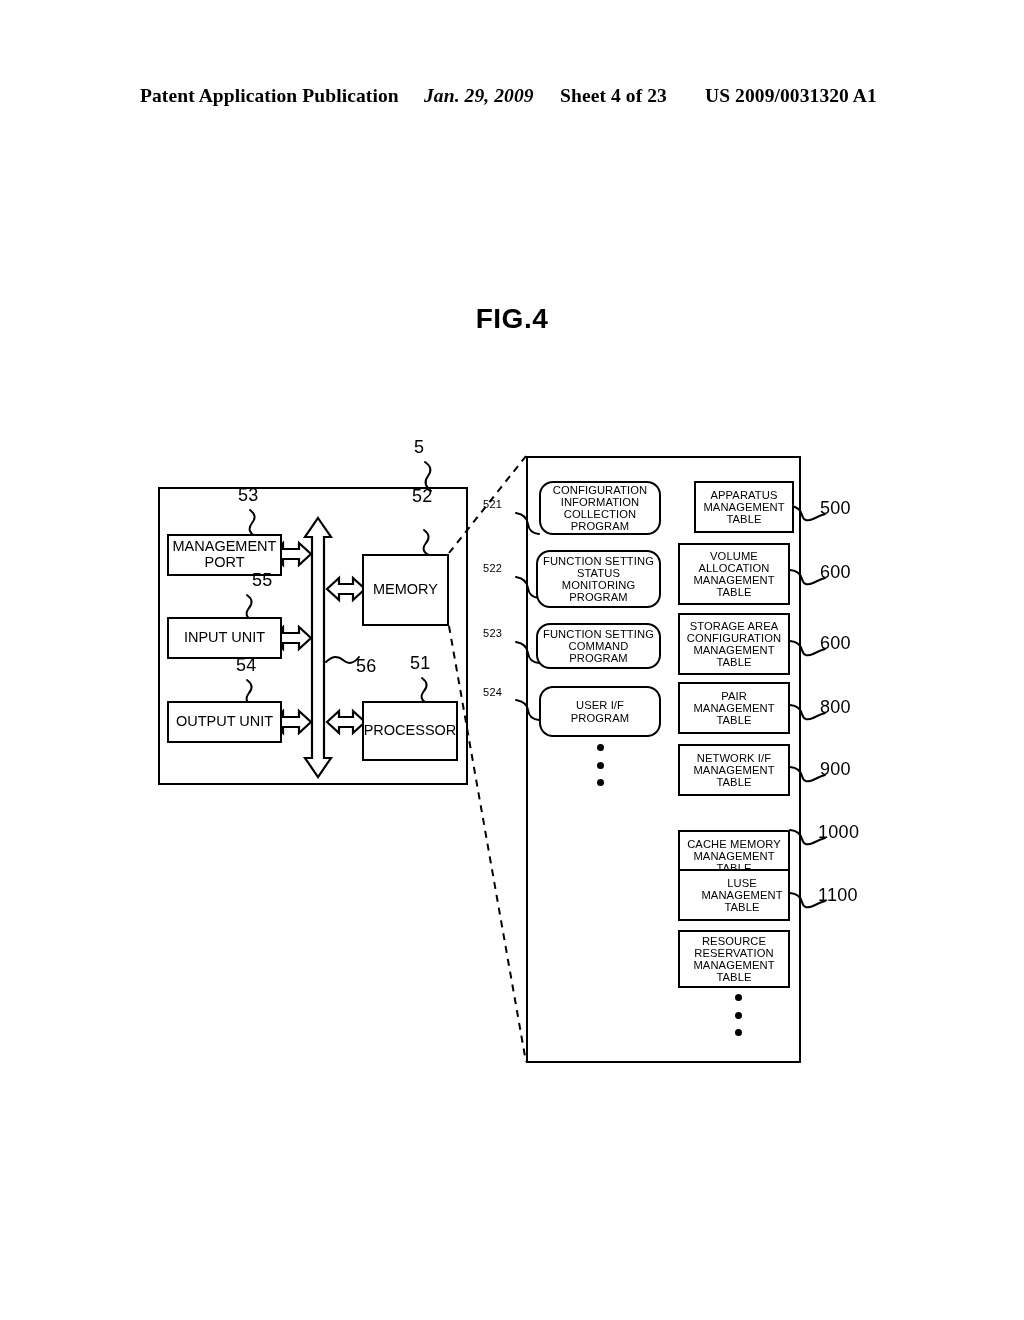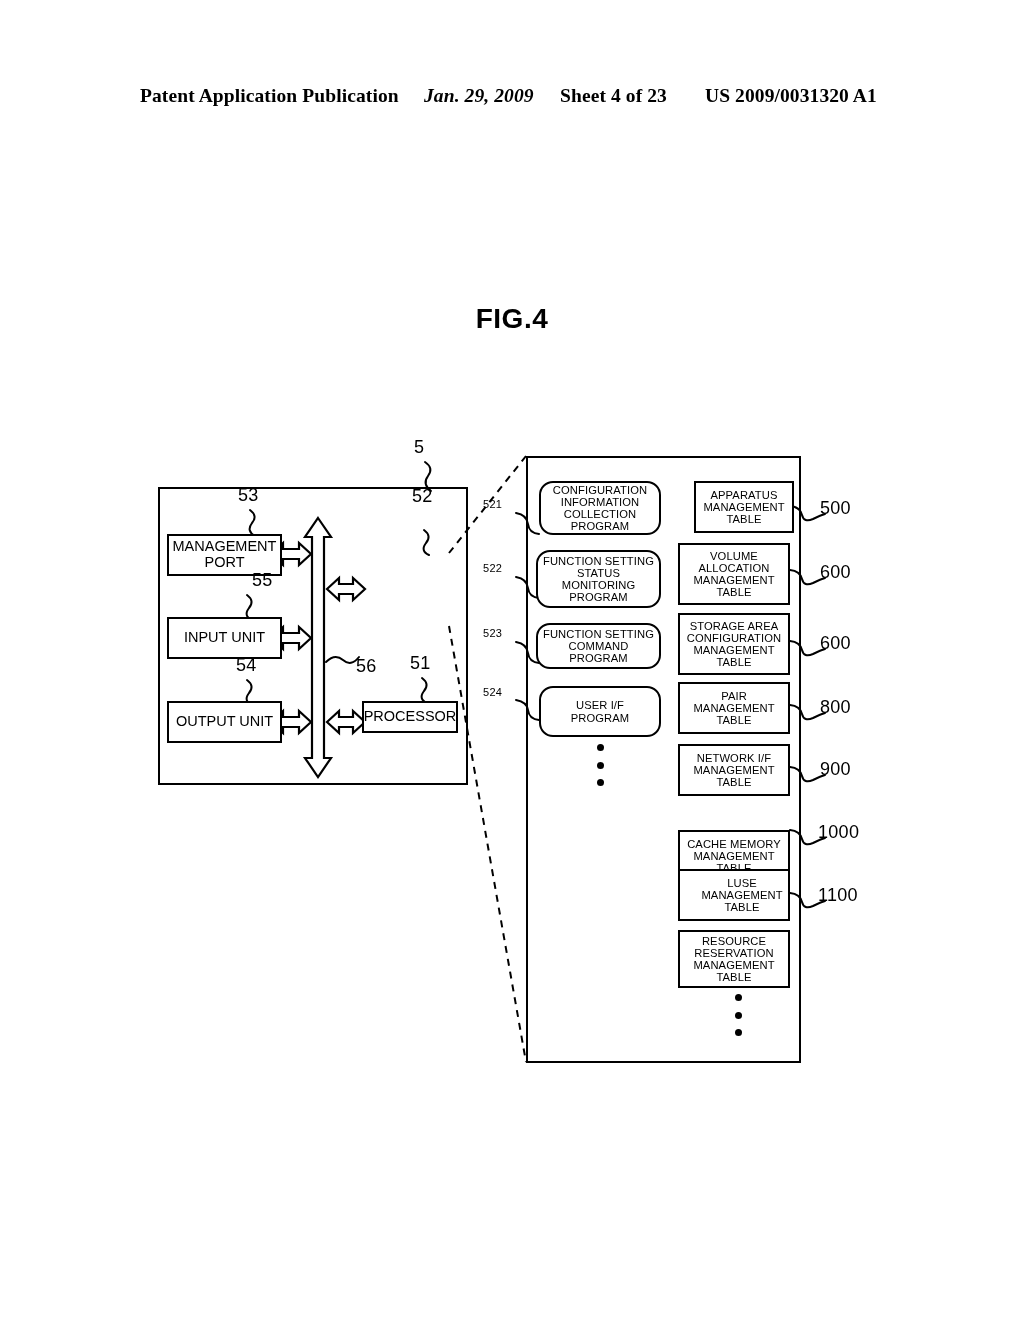--- a/index.html
+++ b/index.html
@@ -219,22 +219,25 @@
   </div>
 
   <div class="box unit-box" style="left:167px; top:617px; width:115px; height:42px;">
     <span class="box-label">INPUT UNIT</span>
   </div>
 
   <div class="box unit-box" style="left:167px; top:701px; width:115px; height:42px;">
     <span class="box-label">OUTPUT UNIT</span>
   </div>
 
-
-  <div class="box unit-box" style="left:362px; top:701px; width:96px; height:32px;">
+  <div class="box unit-box" style="left:362px; top:554px; width:87px; height:72px;">
+    <span class="box-label">MEMORY</span>
+  </div>
+
+  <div class="box unit-box" style="left:362px; top:701px; width:96px; height:60px;">
     <span class="box-label">PROCESSOR</span>
   </div>
 
   <div class="refnum" style="left:414px; top:437px;">5</div>
   <div class="refnum" style="left:238px; top:485px;">53</div>
   <div class="refnum" style="left:252px; top:570px;">55</div>
   <div class="refnum" style="left:236px; top:655px;">54</div>
   <div class="refnum" style="left:412px; top:486px;">52</div>
   <div class="refnum" style="left:410px; top:653px;">51</div>
   <div class="refnum" style="left:356px; top:656px;">56</div>

